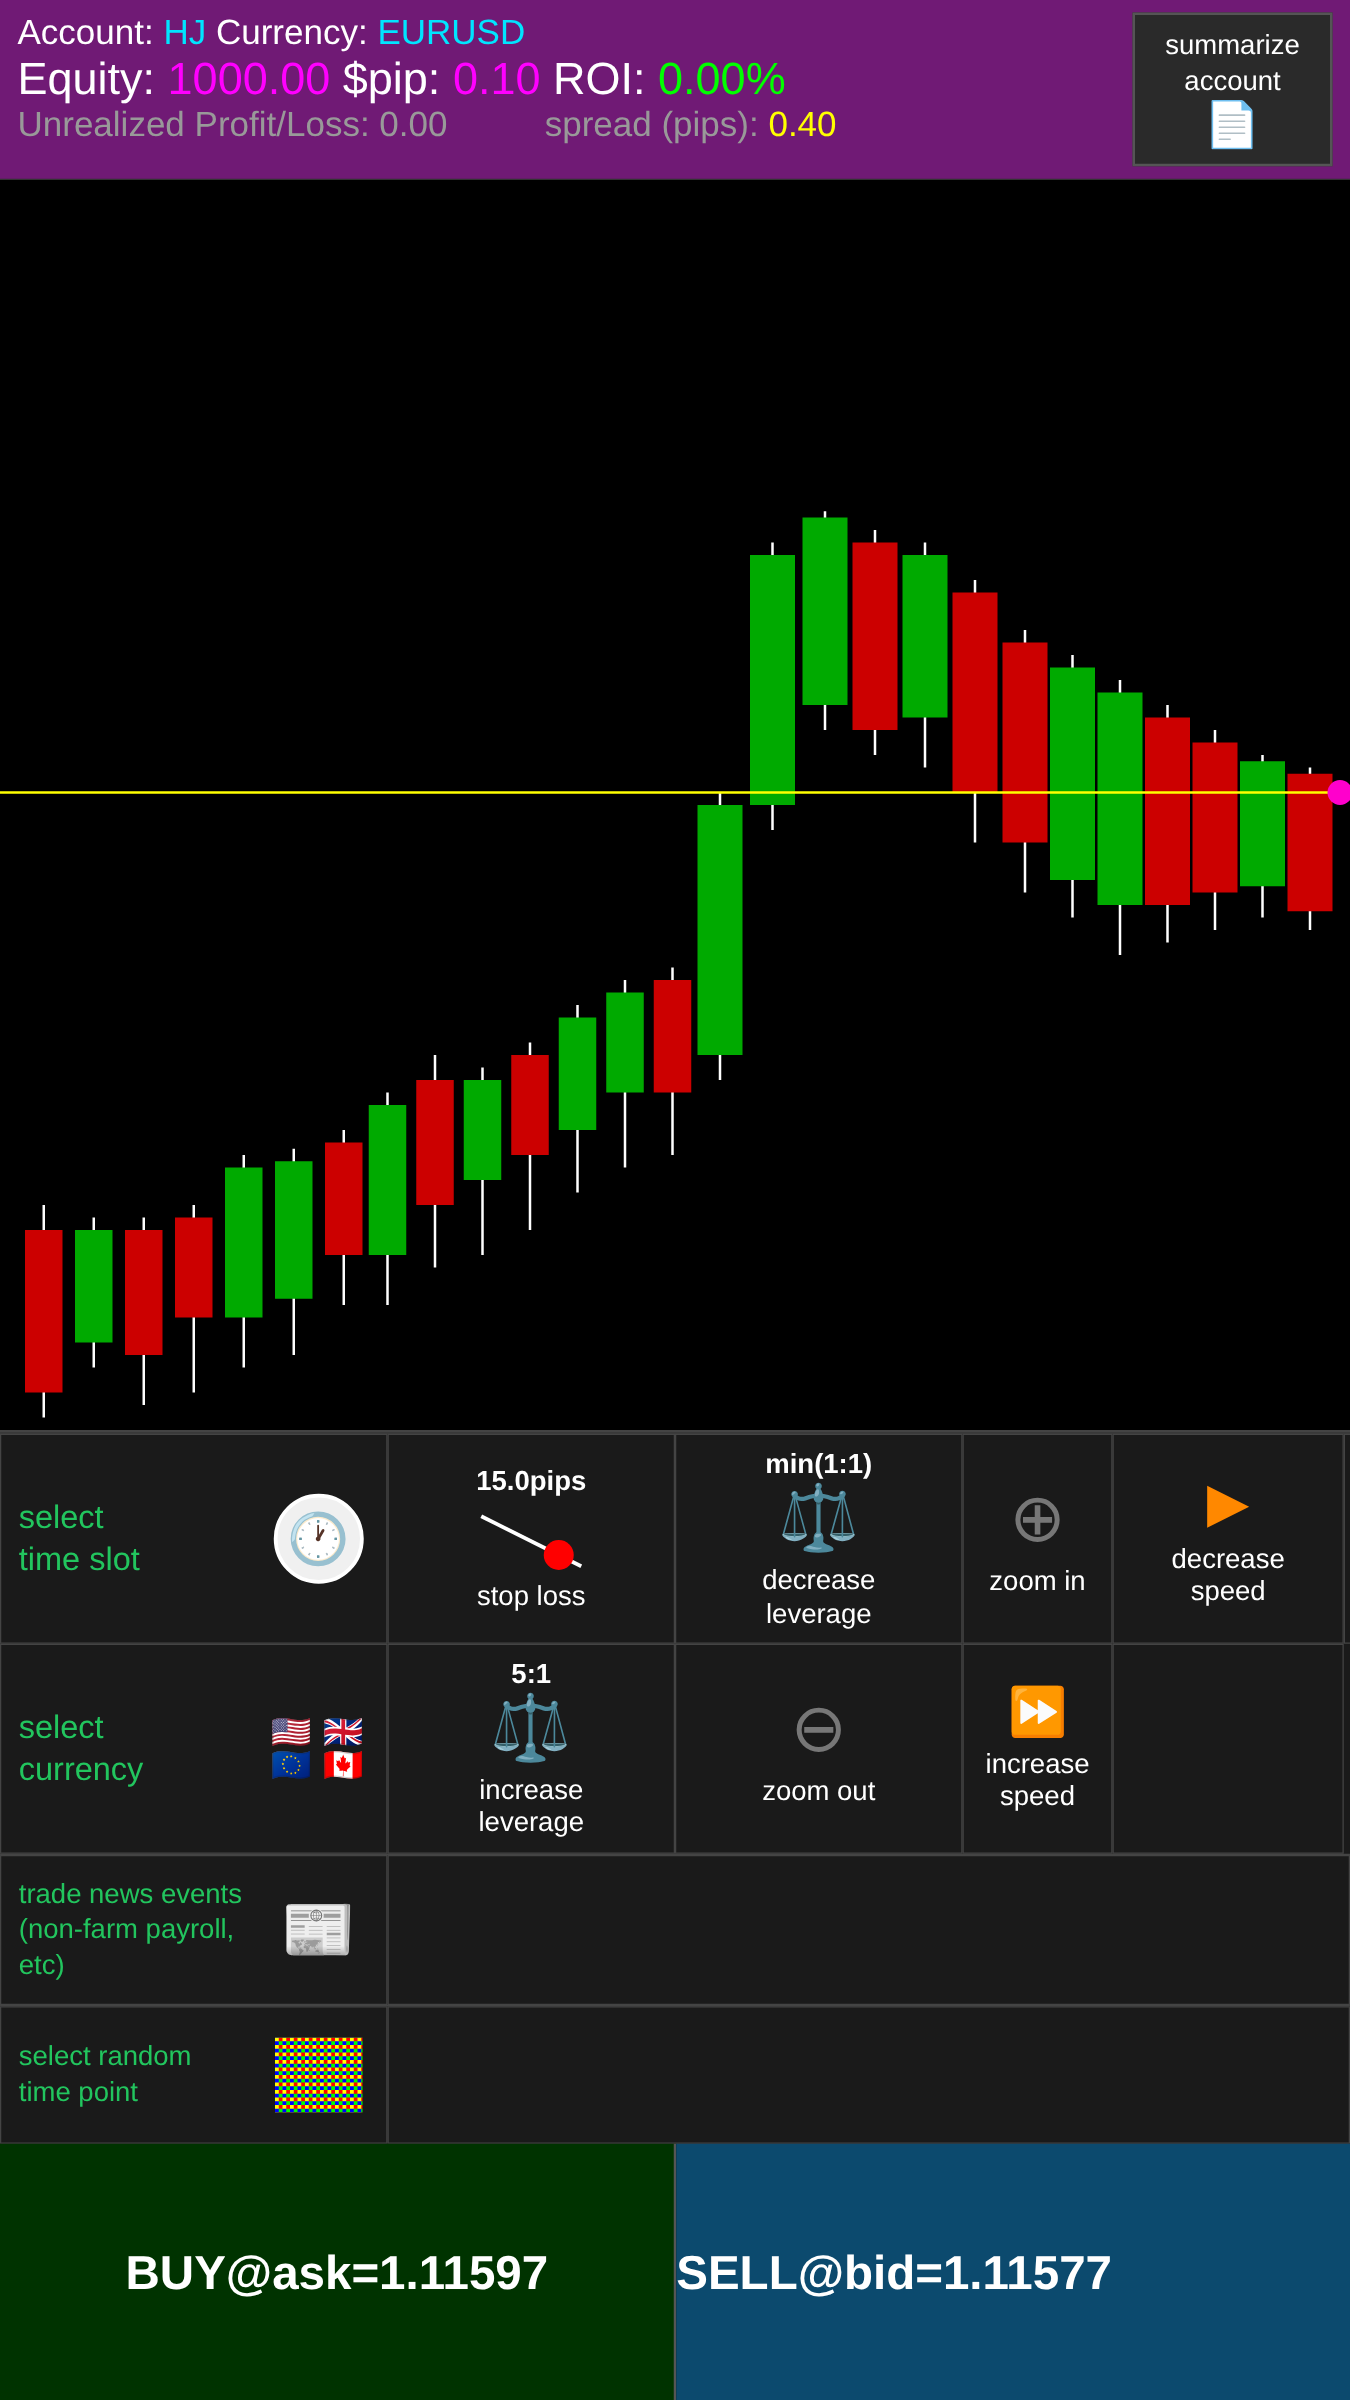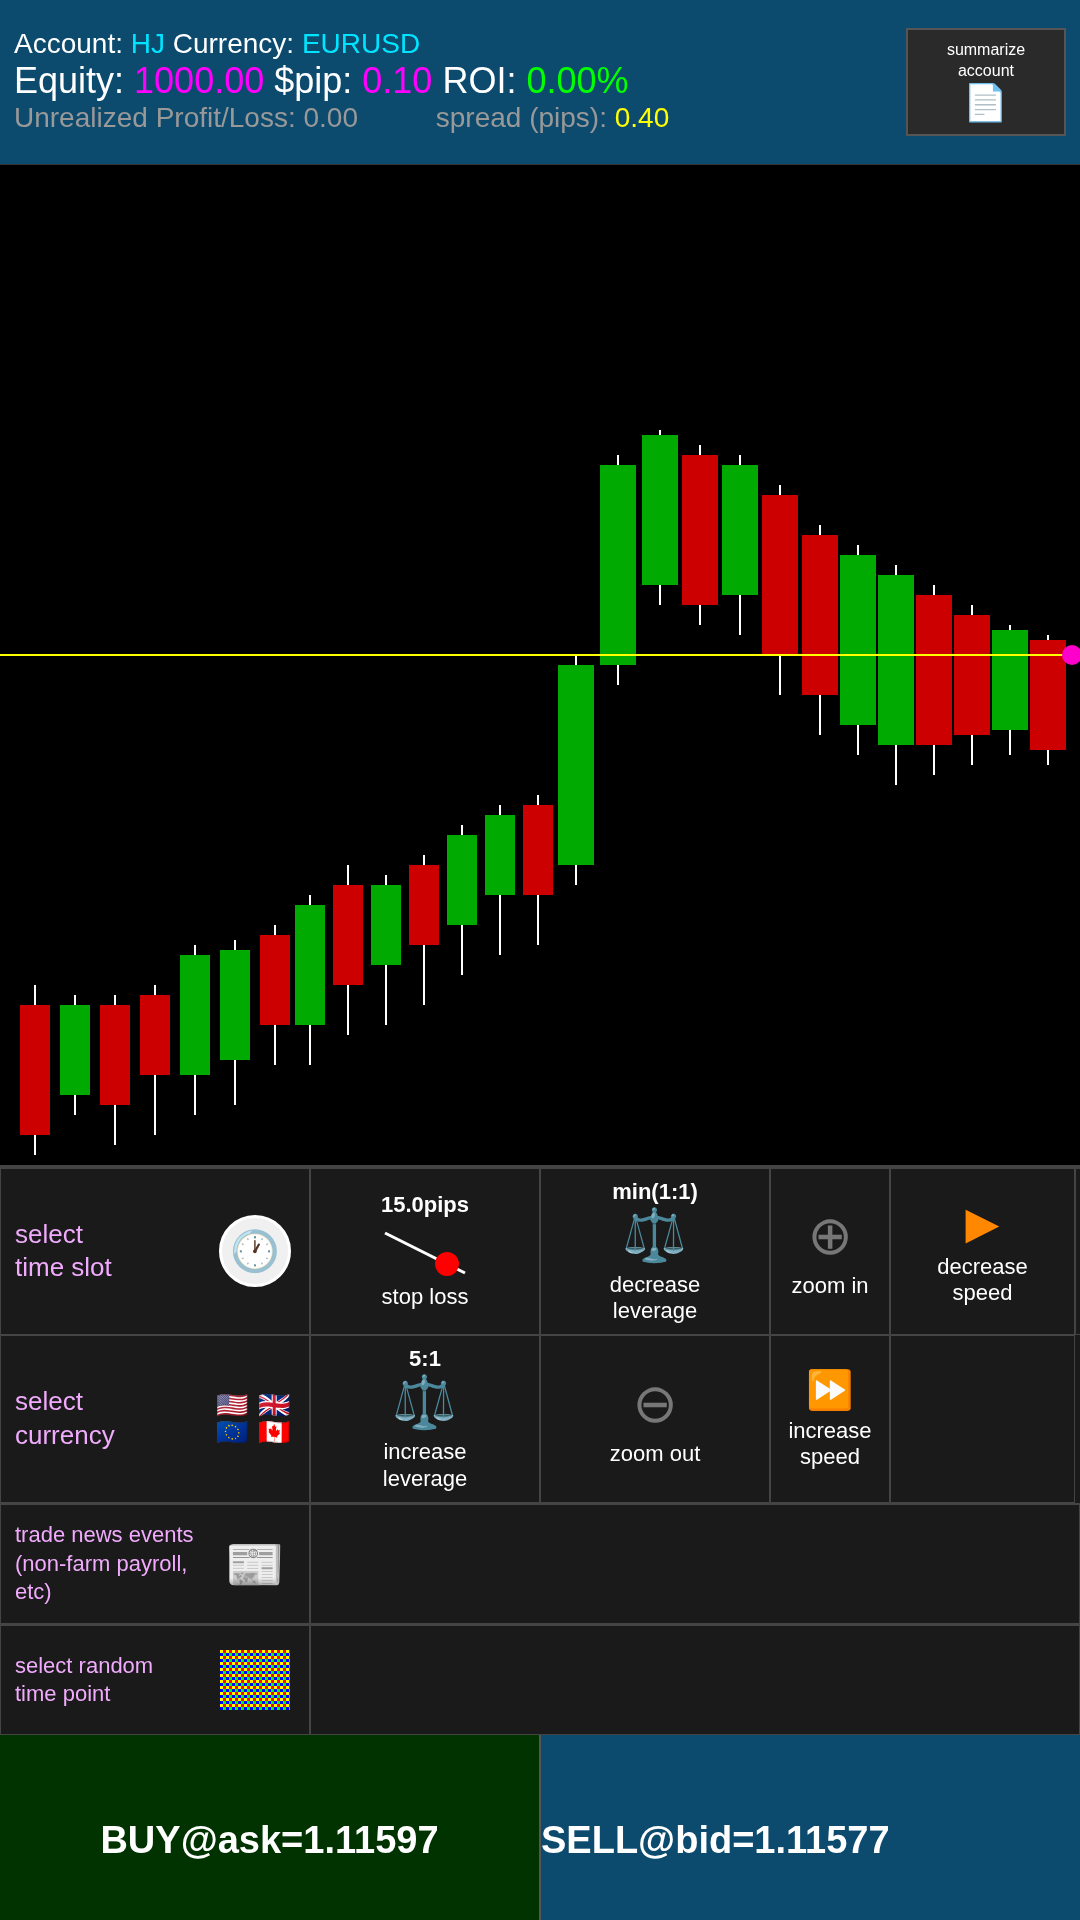--- a/index.html
+++ b/index.html
@@ -7,22 +7,22 @@
       width: 1080px;
       height: 1920px;
       background: #000;
       font-family: Arial, sans-serif;
       overflow: hidden;
       color: #fff;
     }
 
     
     #header {
-      background: #0c4a6e;
-      padding: 28px 14px;
+      background: #701a75;
+      padding: 10px 14px;
       display: flex;
       justify-content: space-between;
       align-items: flex-start;
       border-bottom: 1px solid #333;
     }
     #header-left { flex: 1; }
     #header-left .line1 { font-size: 28px; }
     #header-left .line2 { font-size: 36px; margin-top: 0; }
     #header-left .line3 { font-size: 28px; margin-top: 0; color: #999; }
     .cyan { color: #00e5ff; }
@@ -31,21 +31,21 @@
 
     #summarize-btn {
       background: #2a2a2a;
       border: 2px solid #555;
       color: #fff;
       padding: 10px 16px;
       text-align: center;
       cursor: pointer;
       min-width: 160px;
     }
-    #summarize-btn .btn-text { font-size: 16px; line-height: 1.3; }
+    #summarize-btn .btn-text { font-size: 22px; line-height: 1.3; }
     #summarize-btn .btn-icon { font-size: 36px; display: inline-block; }
 
     
     #chart-area {
       width: 1080px;
       height: 1000px;
       background: #000;
       position: relative;
       overflow: hidden;
     }
@@ -92,21 +92,21 @@
       border: 1px solid #444;
       display: flex;
       flex-direction: row;
       align-items: center;
       padding: 10px 14px;
       cursor: pointer;
       min-height: 130px;
     }
     .left-col-cell .lc-text {
       font-size: 24px;
-      color: #f0abfc;
+      color: #22c55e;
       flex: 1;
       line-height: 1.3;
     }
     .left-col-cell .lc-icon {
       width: 80px;
       height: 70px;
       display: flex;
       align-items: center;
       justify-content: center;
       flex-shrink: 0;

